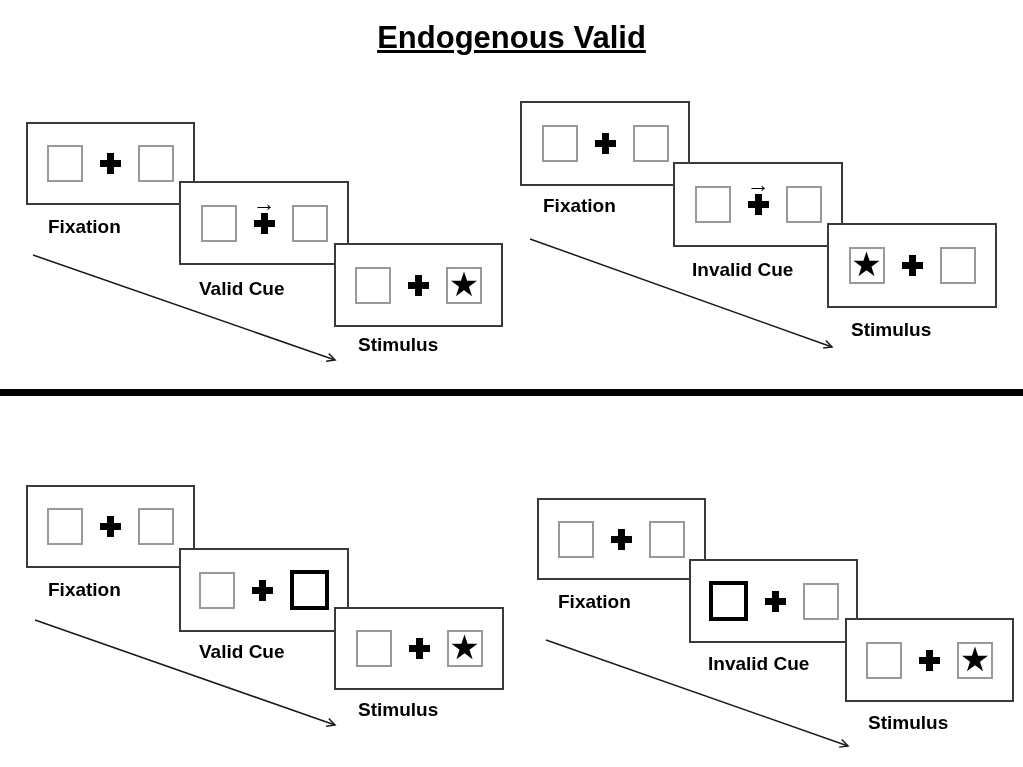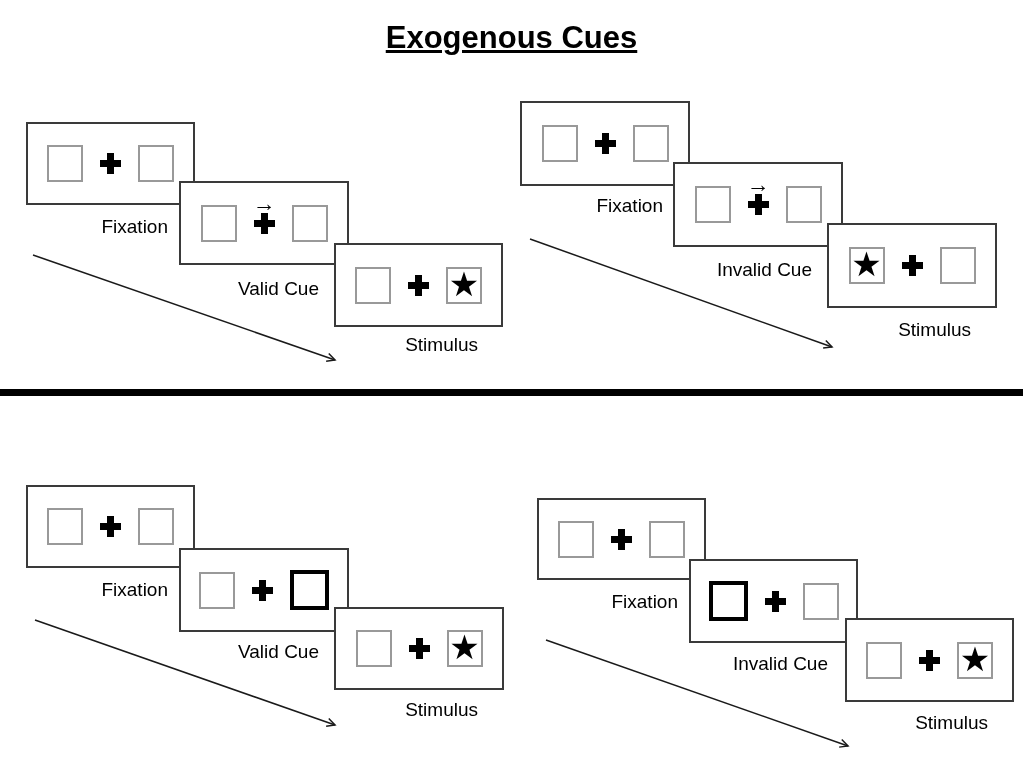--- a/index.html
+++ b/index.html
@@ -13,42 +13,42 @@
   .box{width:36px;height:37px;border:2px solid #999999;background:#fff;box-sizing:border-box;
        display:flex;align-items:center;justify-content:center;overflow:visible;}
   .box.bold{width:39px;height:40px;border:4px solid #000;}
   .symwrap{position:relative;width:21px;height:21px;}
   .cross{position:absolute;left:0;top:0;width:21px;height:21px;}
   .cross::before{content:"";position:absolute;left:0;top:7px;width:21px;height:7px;background:#000;}
   .cross::after{content:"";position:absolute;left:7px;top:0;width:7px;height:21px;background:#000;}
   .cue-arrow{position:absolute;left:50%;top:-21px;transform:translateX(-50%);
              font-size:23px;font-weight:bold;line-height:1;color:#000;}
   .star{font-size:34px;line-height:1;color:#000;margin-top:-3px;}
-  .lbl{position:absolute;width:120px;text-align:right;font-weight:normal;font-size:19px;color:#000;}
+  .lbl{position:absolute;width:120px;text-align:left;font-weight:bold;font-size:19px;color:#000;}
   svg.arrows{position:absolute;left:0;top:0;z-index:0;}
   .panel,.lbl,.title,.divider{z-index:1;}
 </style>
 </head>
 <body>
 
 <div id="canvas">
 
   <svg class="arrows" width="1023" height="767">
     <defs>
       <marker id="ah" markerWidth="14" markerHeight="14" refX="9" refY="5" orient="auto" markerUnits="userSpaceOnUse">
         <path d="M1,1 L9,5 L1,9" fill="none" stroke="#1a1a1a" stroke-width="1.5"></path>
       </marker>
     </defs>
     <line x1="33" y1="255" x2="335" y2="360" stroke="#1a1a1a" stroke-width="1.5" marker-end="url(#ah)"></line>
     <line x1="530" y1="239" x2="832" y2="347" stroke="#1a1a1a" stroke-width="1.5" marker-end="url(#ah)"></line>
     <line x1="35" y1="620" x2="335" y2="725" stroke="#1a1a1a" stroke-width="1.5" marker-end="url(#ah)"></line>
     <line x1="546" y1="640" x2="848" y2="746" stroke="#1a1a1a" stroke-width="1.5" marker-end="url(#ah)"></line>
   </svg>
 
-  <div class="title" style="top:20px">Exogenous Cues</div>
+  <div class="title" style="top:20px">Endogenous Valid</div>
 
   <div class="panel" style="left:26px;top:122px;width:169px;height:83px">
     <div class="box"></div>
     <div class="symwrap">
         <span class="cross"></span>
       </div>
     <div class="box"></div>
   </div>
   <div class="lbl" style="left:48px;top:216px">Fixation</div>
 

